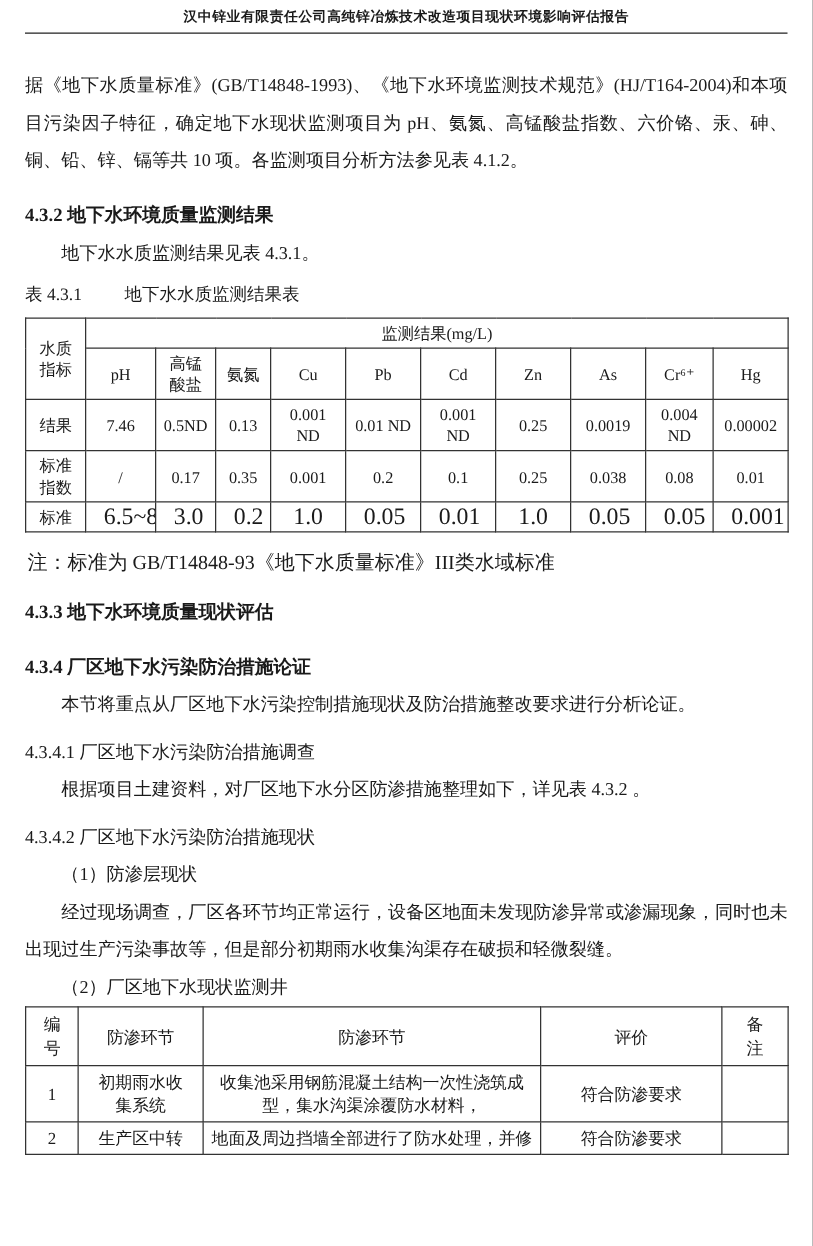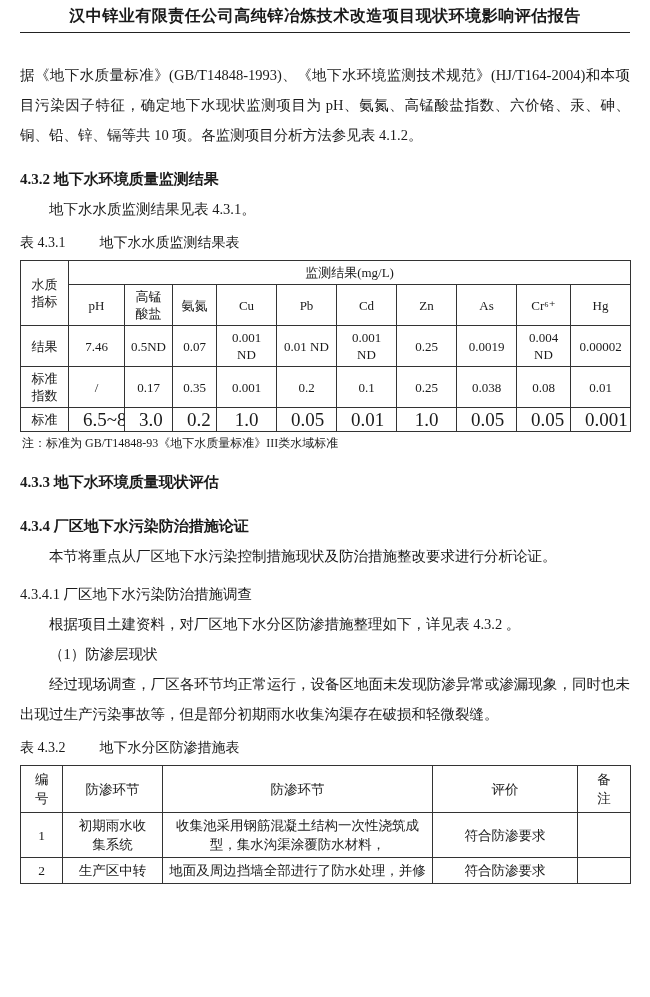--- a/index.html
+++ b/index.html
@@ -9,21 +9,21 @@
     margin:0 auto;
     background:#ffffff;
     color:#1a1a1a;
     font-family:"Liberation Serif","DejaVu Serif",serif;
     box-sizing:border-box;
     padding:6px 20px 0 20px;
     overflow:hidden;
   }
   .page-header{
     text-align:center;
-    font-size:16px;
+    font-size:11px;
     font-weight:bold;
     padding-bottom:5px;
     border-bottom:1.5px solid #222;
     letter-spacing:.5px;
   }
   .body-text{
     font-size:14.5px;
     line-height:30px;
     text-align:justify;
     margin:27px 0 0 0;
@@ -59,22 +59,22 @@
     border:1px solid #333;
     text-align:center;
     vertical-align:middle;
     font-weight:normal;
     padding:3px 2px;
     white-space:pre-line;
     overflow:hidden;
   }
   .t431 .row-std td{padding:2px 14px;font-size:19px;}
   .note{
-    font-size:12px;
-    margin:3px 0 0 2px;
+    font-size:16px;
+    margin:17px 0 0 2px;
     line-height:16px;
   }
   .t432{font-size:13.5px;line-height:19px;}
   .t432 th{padding:4px 14px;}
   .t432 td{padding:3px 3px;}
 </style>
 </head>
 <body>
 
 <div class="page">
@@ -122,21 +122,21 @@
       <th>Cd</th>
       <th>Zn</th>
       <th>As</th>
       <th>Cr⁶⁺</th>
       <th>Hg</th>
     </tr>
     <tr>
       <th>结果</th>
       <td>7.46</td>
       <td>0.5ND</td>
-      <td>0.07</td>
+      <td>0.13</td>
       <td>0.001
 ND</td>
       <td>0.01 ND</td>
       <td>0.001
 ND</td>
       <td>0.25</td>
       <td>0.0019</td>
       <td>0.004
 ND</td>
       <td>0.00002</td>
@@ -173,26 +173,25 @@
   <div class="note">注：标准为 GB/T14848-93《地下水质量标准》III类水域标准</div>
 
   <h2 class="sec" style="margin-top:20px">4.3.3 地下水环境质量现状评估</h2>
 
   <h2 class="sec" style="margin-top:22px">4.3.4 厂区地下水污染防治措施论证</h2>
   <p class="body-text indent" style="margin-top:4px">本节将重点从厂区地下水污染控制措施现状及防治措施整改要求进行分析论证。</p>
 
   <p class="body-text subsec">4.3.4.1 厂区地下水污染防治措施调查</p>
   <p class="body-text indent" style="margin-top:0">根据项目土建资料，对厂区地下水分区防渗措施整理如下，详见表 4.3.2 。</p>
 
+  <p class="body-text subsec">4.3.4.2 厂区地下水污染防治措施现状</p>
   <p class="body-text indent" style="margin-top:0">（1）防渗层现状</p>
   <p class="body-text indent" style="margin-top:0">经过现场调查，厂区各环节均正常运行，设备区地面未发现防渗异常或渗漏现象，同时也未出现过生产污染事故等，但是部分初期雨水收集沟渠存在破损和轻微裂缝。</p>
-
-  <div class="caption">
-    <span class="cap-label">表 4.3.2</span><span>地下水分区防渗措施表</span>
-  </div>
+  <p class="body-text indent" style="margin-top:0">（2）厂区地下水现状监测井</p>
+
 
   <table class="t432">
     <colgroup>
       <col style="width:42px">
         <col style="width:100px">
         <col style="width:270px">
         <col style="width:145px">
         <col style="width:53px">
     </colgroup>
     <tbody>

